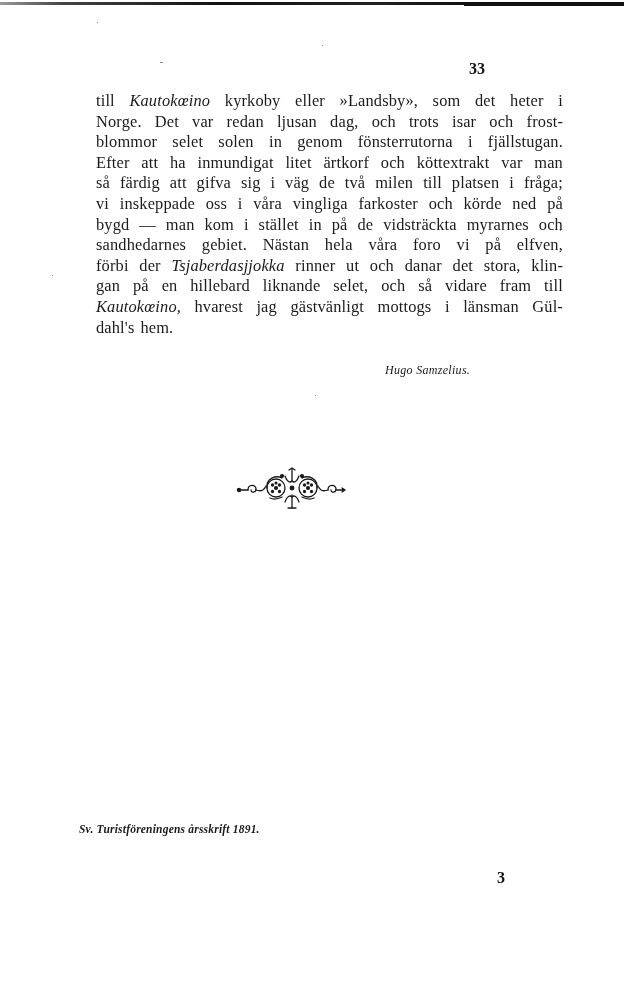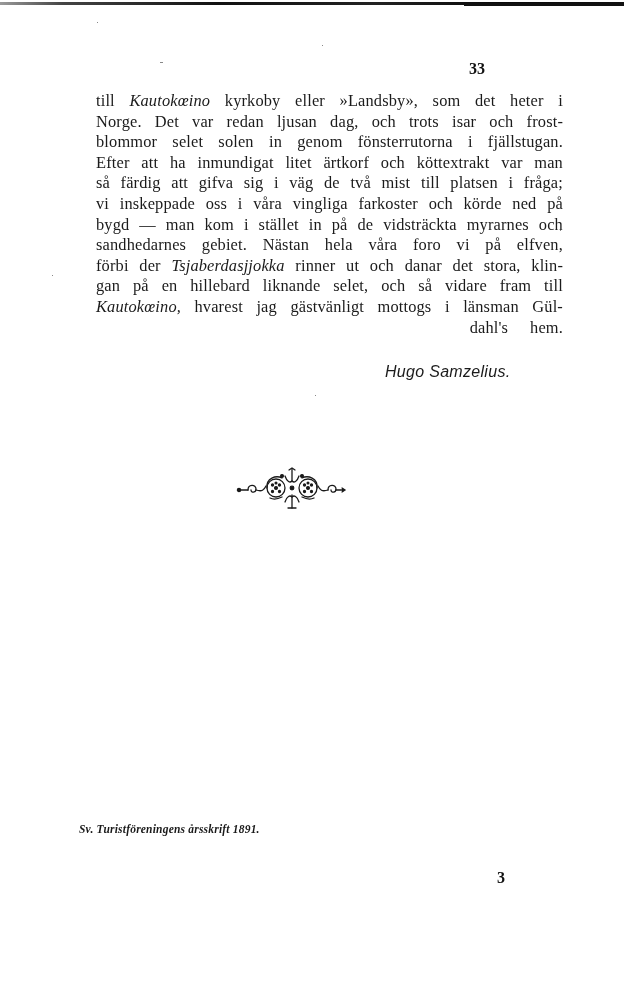--- a/index.html
+++ b/index.html
@@ -52,32 +52,32 @@
       letter-spacing: 0.15px;
       margin-left: 21px;
     }
     .line {
       display: flex;
       justify-content: space-between;
       white-space: nowrap;
       height: 20.6px;
     }
     .line.last {
-      justify-content: flex-end;
-      gap: 22px;
+      justify-content: flex-start;
+      gap: 6px;
     }
     .line em {
     }
     .signature {
       position: absolute;
       left: 385px;
       top: 363px;
-      font-family: Liberation Sans, sans-serif;
+      font-family: Liberation Serif, serif;
       font-style: italic;
-      font-size: 16px;
+      font-size: 12px;
       color: #1b1b1b;
       letter-spacing: 0.3px;
     }
     .ornament {
       position: absolute;
       left: 236px;
       top: 466px;
       width: 112px;
       height: 44px;
     }
@@ -166,21 +166,21 @@
     <div class="line">
       <span>så</span>
       <span>färdig</span>
       <span>att</span>
       <span>gifva</span>
       <span>sig</span>
       <span>i</span>
       <span>väg</span>
       <span>de</span>
       <span>två</span>
-      <span>mist</span>
+      <span>milen</span>
       <span>till</span>
       <span>platsen</span>
       <span>i</span>
       <span>fråga;</span>
     </div>
     <div class="line">
       <span>vi</span>
       <span>inskeppade</span>
       <span>oss</span>
       <span>i</span>

